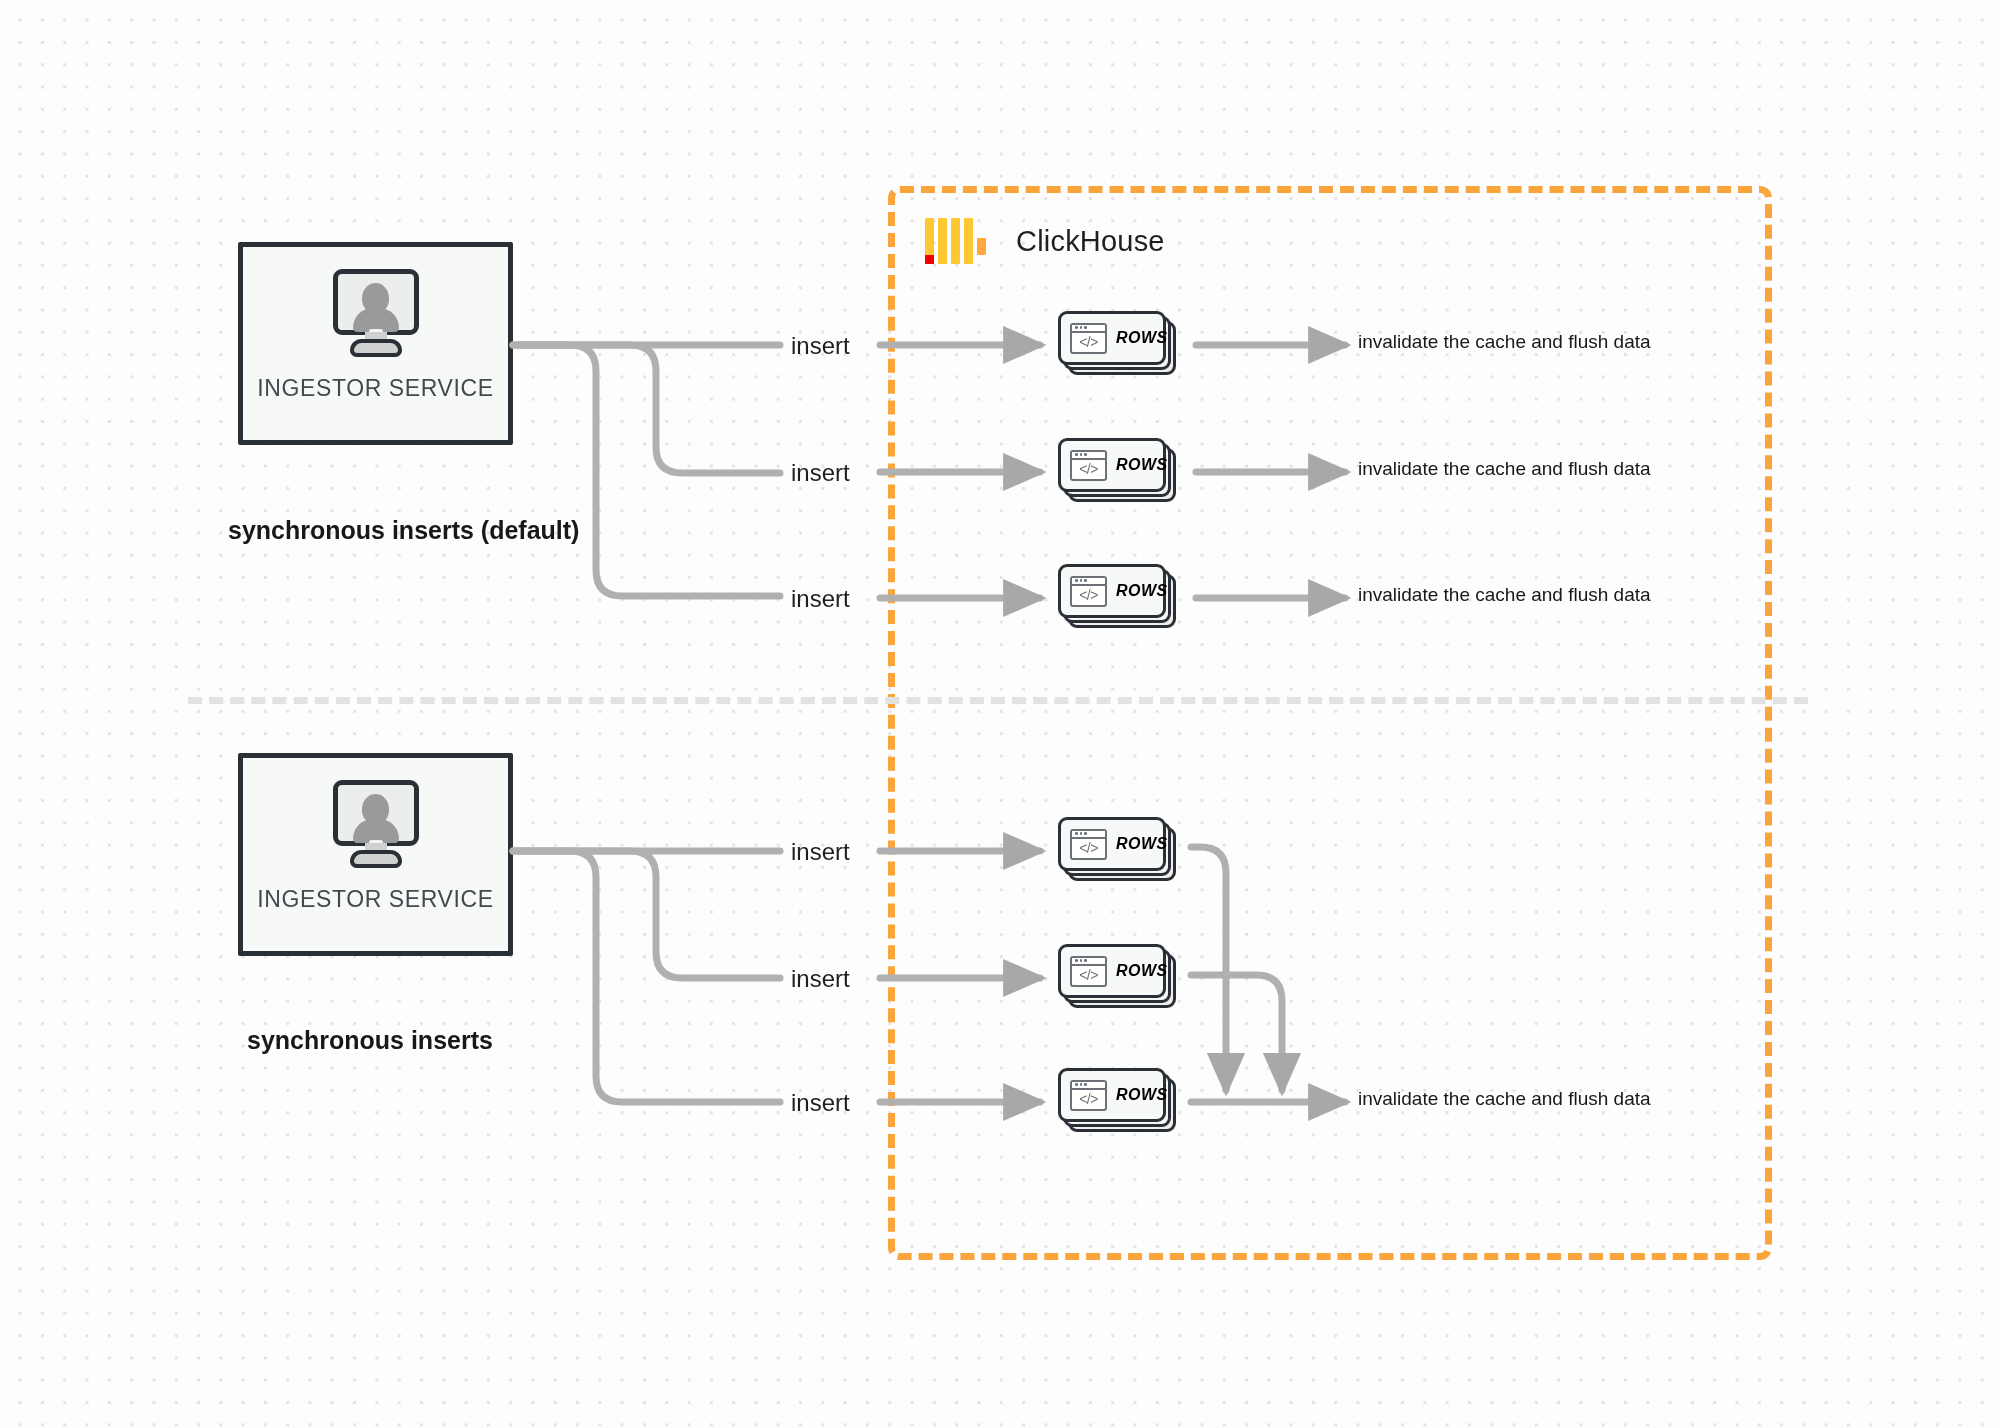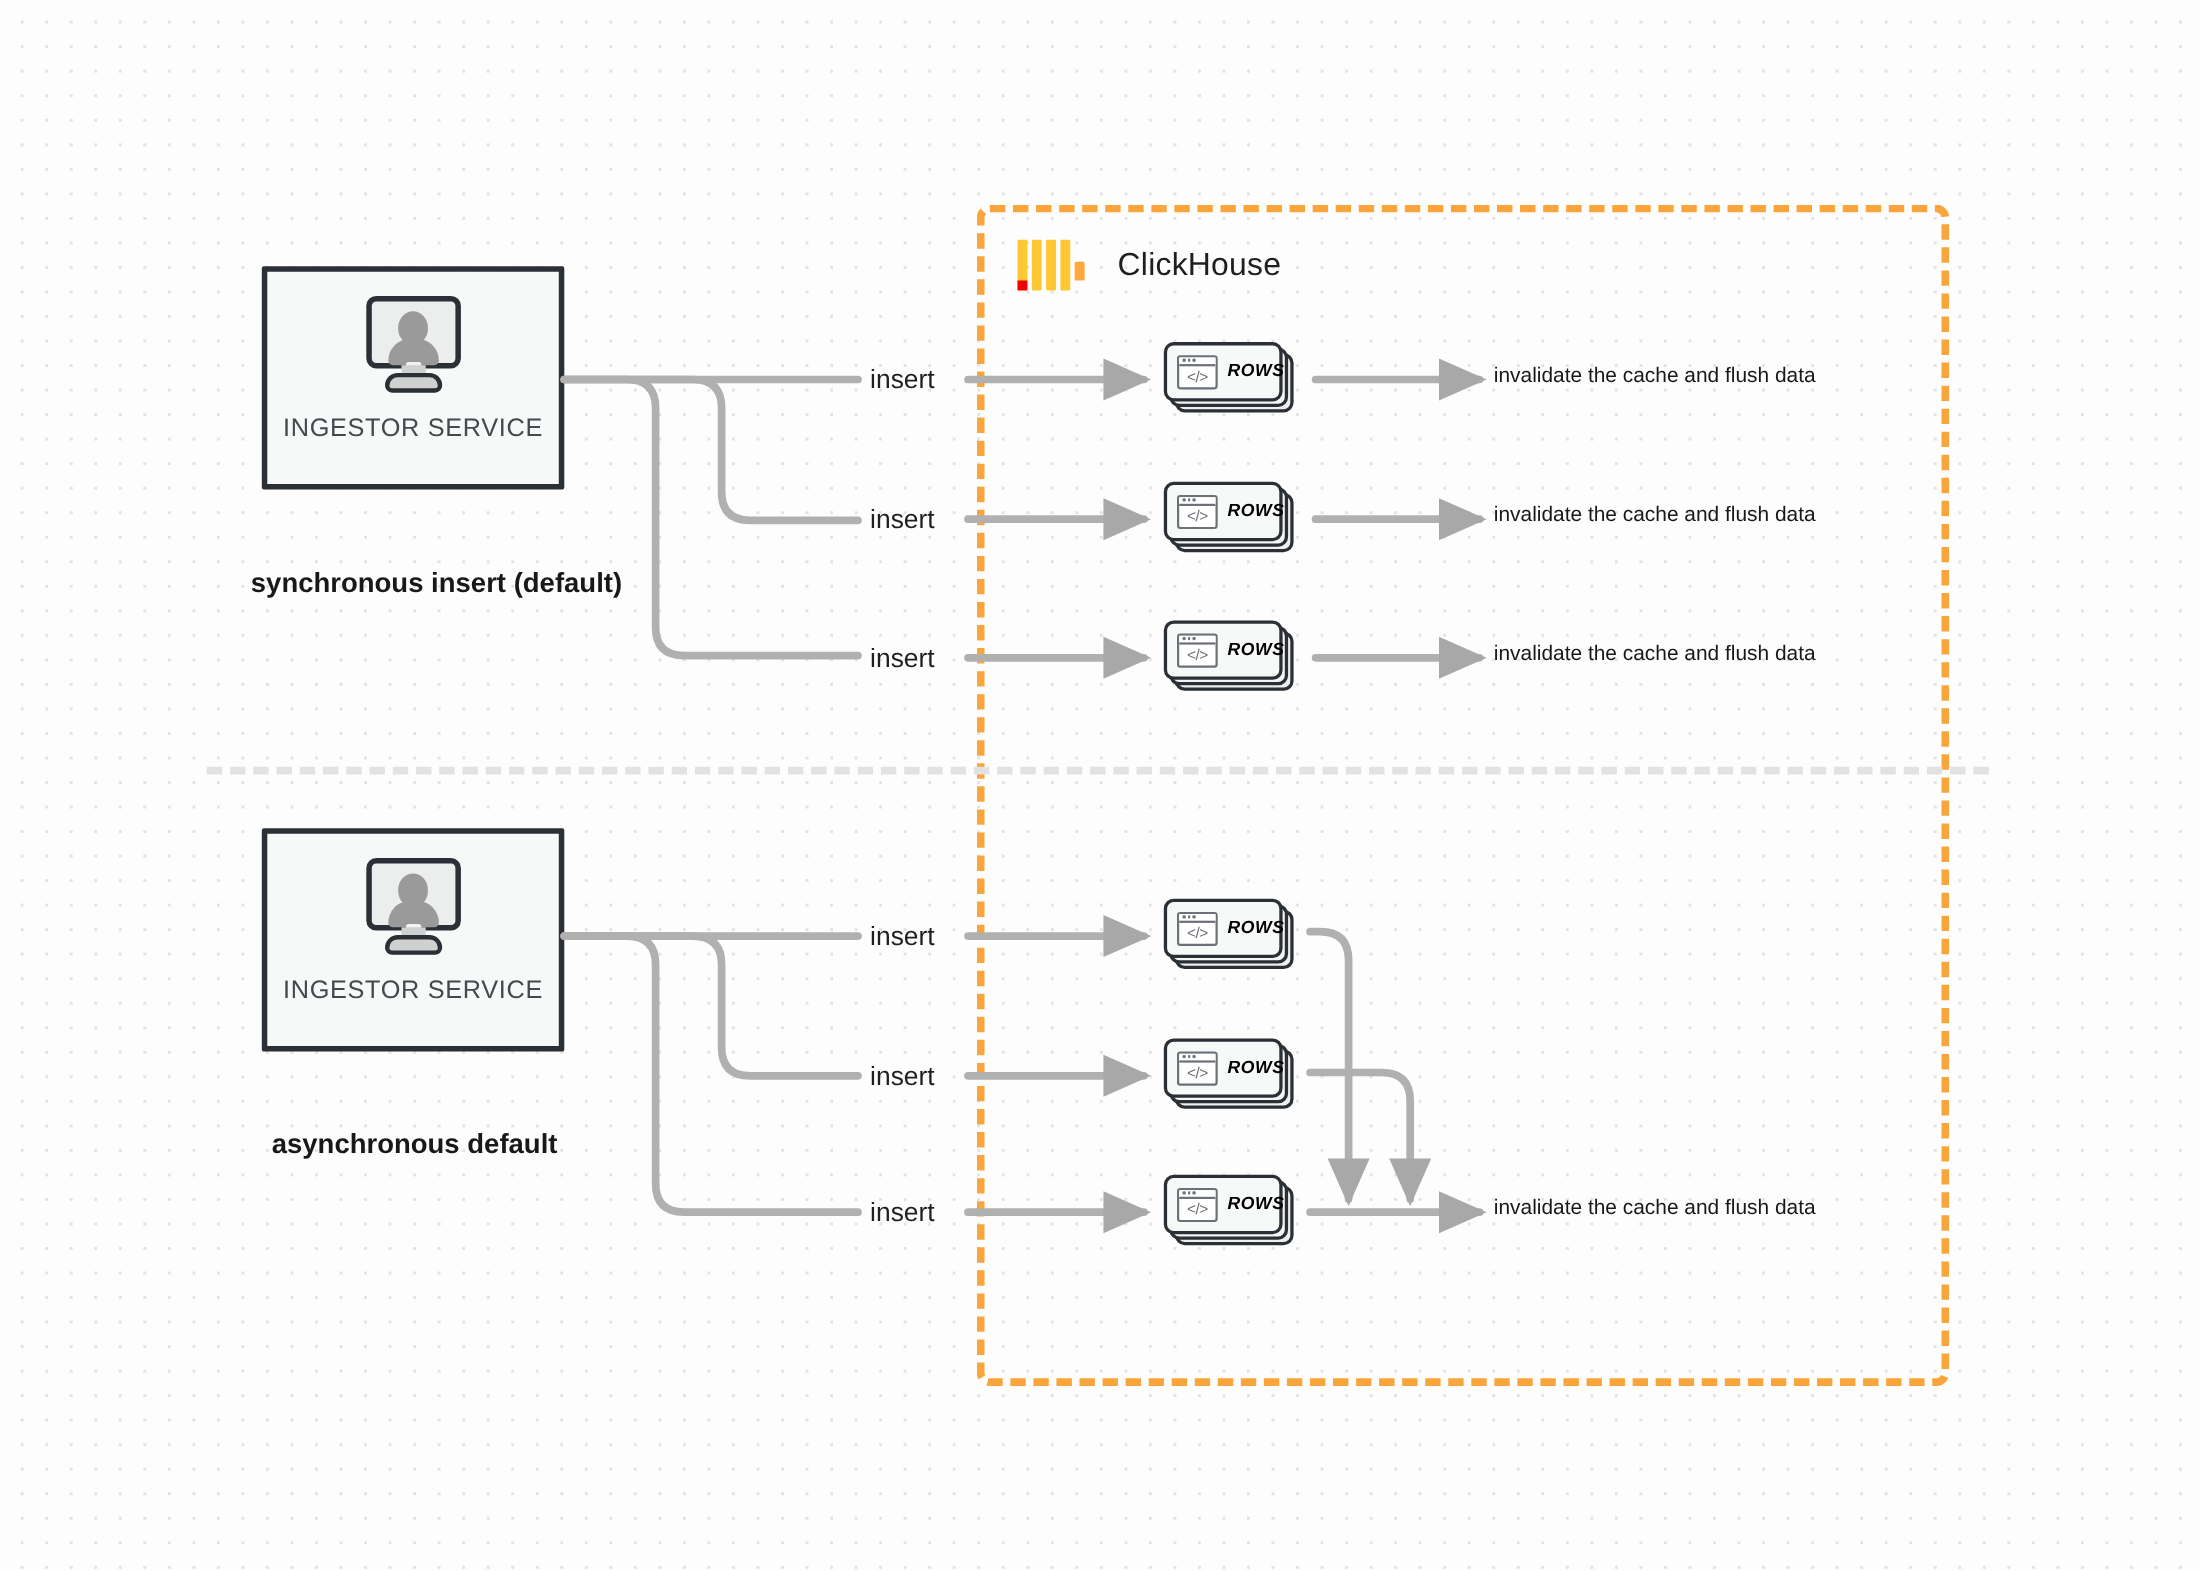--- a/index.html
+++ b/index.html
@@ -311,35 +311,35 @@
       <span class="screen"></span>
       <span class="person-head"></span>
       <span class="person-body"></span>
       <span class="notch"></span>
       <span class="neck"></span>
       <span class="base"></span>
     </div>
     <span class="ingestor-label">INGESTOR SERVICE</span>
   </div>
 
-  <span class="section-caption sync">synchronous insert (default)</span>
+  <span class="section-caption sync">synchronous inserts (default)</span>
 
   <div class="ingestor async">
     <div class="monitor">
       <span class="screen"></span>
       <span class="person-head"></span>
       <span class="person-body"></span>
       <span class="notch"></span>
       <span class="neck"></span>
       <span class="base"></span>
     </div>
     <span class="ingestor-label">INGESTOR SERVICE</span>
   </div>
 
-  <span class="section-caption async">asynchronous default</span>
+  <span class="section-caption async">synchronous inserts</span>
 
   <svg class="connectors" viewBox="0 0 2000 1428" xmlns="http://www.w3.org/2000/svg">
     <defs>
       <marker id="arrow" viewBox="0 0 10 10" refX="8.5" refY="5" markerWidth="6.2" markerHeight="6.2" orient="auto-start-reverse">
         <path d="M 0 0.6 L 10 5 L 0 9.4 z" fill="#a8a8a8"></path>
       </marker>
     </defs>
 
     <g fill="none" stroke="#b0b0b0" stroke-width="7" stroke-linecap="round">
 

